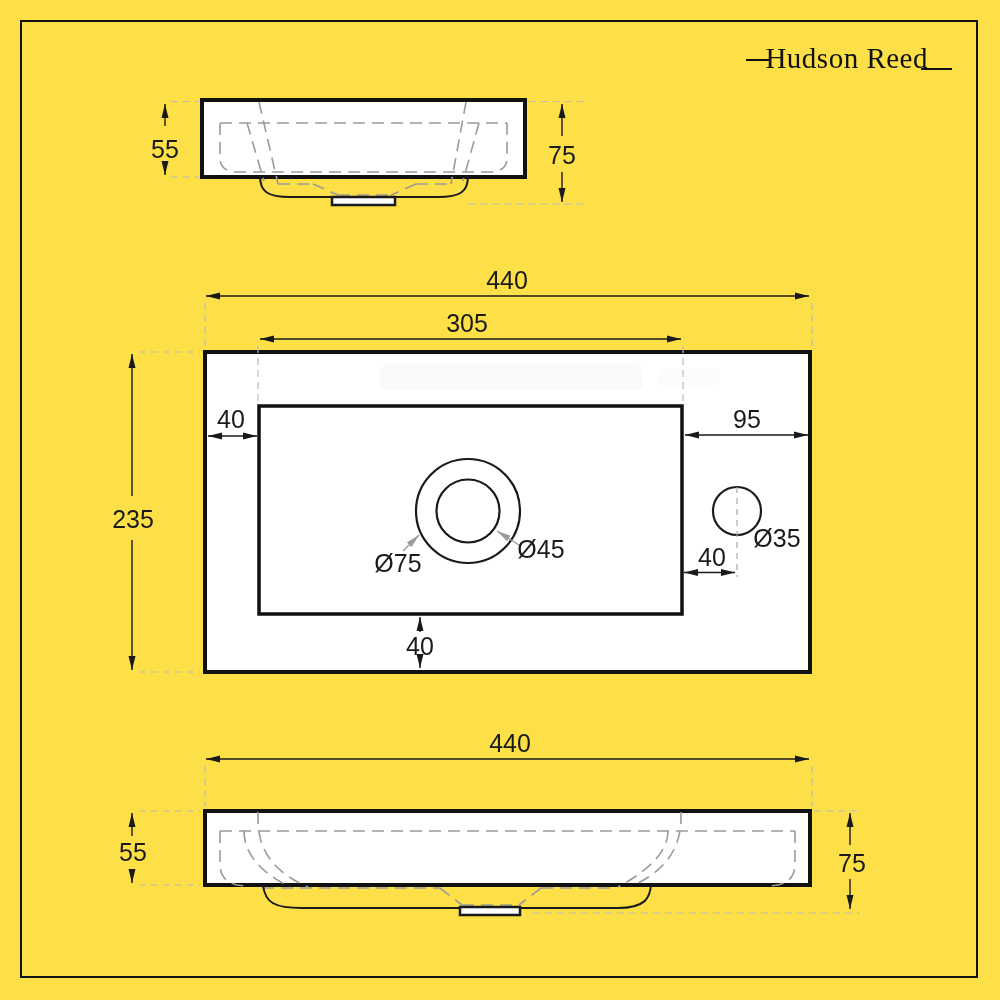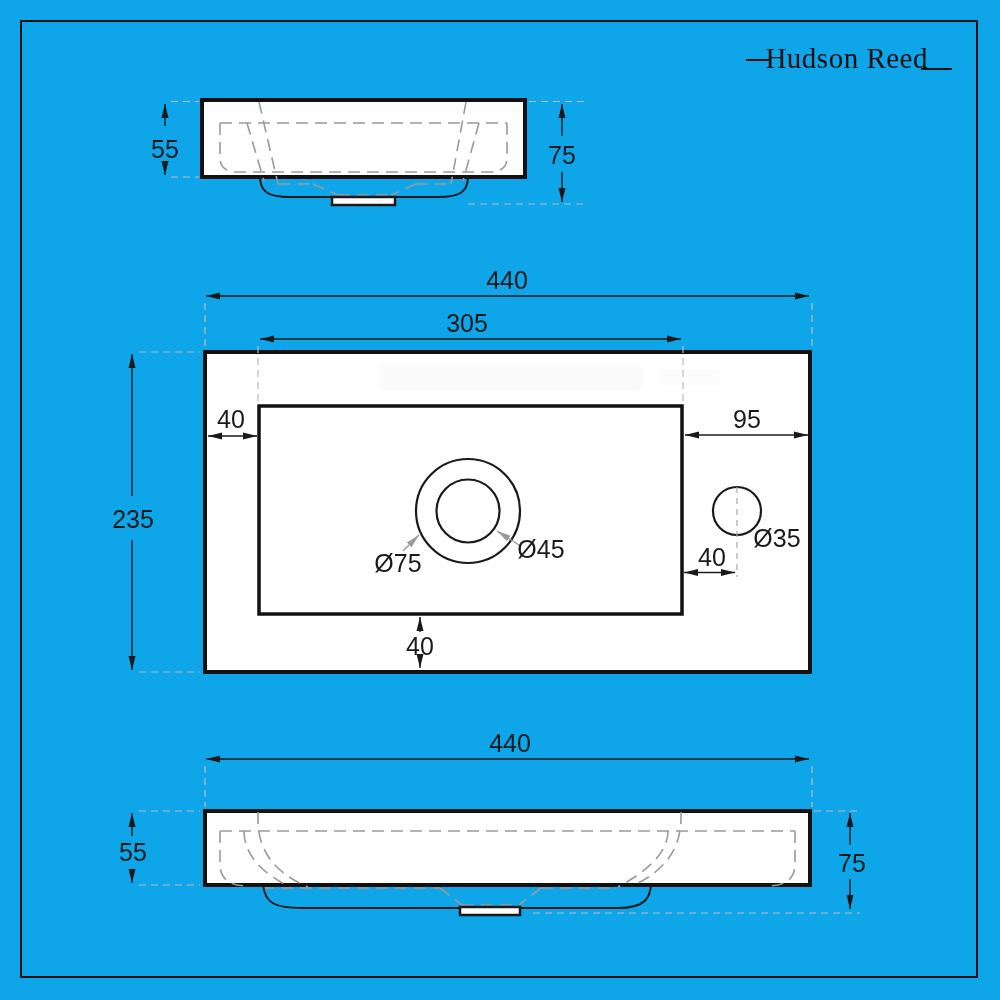--- a/index.html
+++ b/index.html
@@ -1,17 +1,17 @@
 <!DOCTYPE html>
 <html><head>
 <meta charset="utf-8">
 <style>
   html,body{margin:0;padding:0;background:#fff;}
   .canvas{
-    position:relative;width:1000px;height:1000px;background:#0ea5e9;
+    position:relative;width:1000px;height:1000px;background:#fde047;
     font-family:"Liberation Sans",sans-serif;overflow:hidden;
   }
   .frame{
     position:absolute;left:20px;top:20px;width:958px;height:958px;
     border:2px solid #111;box-sizing:border-box;
   }
   svg{position:absolute;left:0;top:0;}
   
   .rect-heavy{fill:#fff;stroke:#111;stroke-width:4;}
   .rect-med{fill:#fff;stroke:#111;stroke-width:3.5;}

